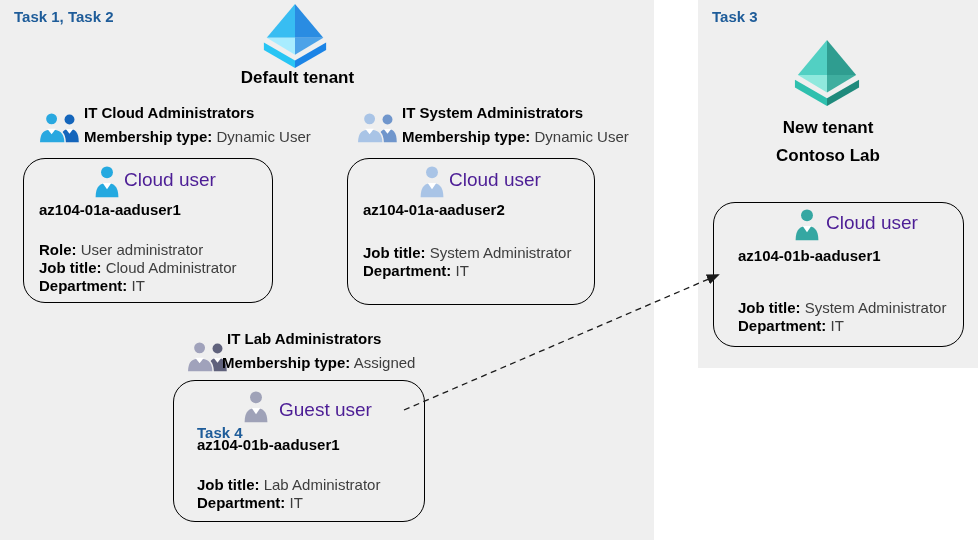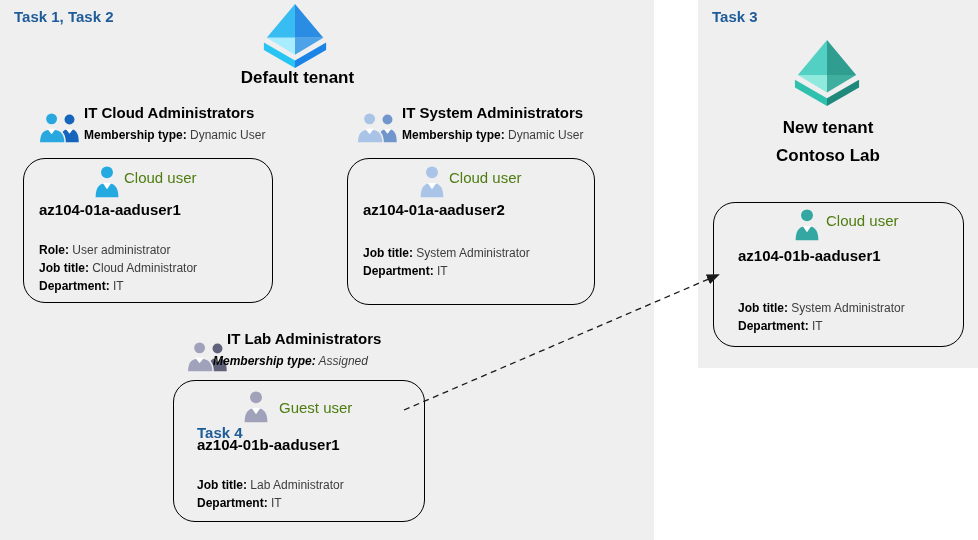--- a/index.html
+++ b/index.html
@@ -4,25 +4,25 @@
 <style>
   html,body { margin:0; padding:0; background:#ffffff; }
   body { font-family:"Liberation Sans", sans-serif; }
   .stage { position:relative; width:978px; height:540px; background:#ffffff; overflow:hidden; }
   .panel { position:absolute; background:#efefef; }
   .main-panel { left:0; top:0; width:654px; height:540px; }
   .right-panel { left:698px; top:0; width:304px; height:368px; }
   .abs { position:absolute; }
   .task-label { color:#1e5c99; font-weight:bold; font-size:15px; white-space:nowrap; }
   .group-name { font-weight:bold; font-size:15px; color:#000; white-space:nowrap; }
-  .line15 { font-size:12px; color:#3d3d3d; white-space:nowrap; }
+  .line15 { font-size:15px; color:#3d3d3d; white-space:nowrap; }
   .b { font-weight:bold; color:#000; }
   .user-box { position:absolute; border:1.4px solid #000; border-radius:22px; background:transparent; }
   .username { font-weight:bold; font-size:15px; color:#000; white-space:nowrap; }
-  .type-label { font-size:15px; color:#4d7c0f; white-space:nowrap; }
+  .type-label { font-size:19px; color:#4c1d95; white-space:nowrap; }
   .tenant-name { font-weight:bold; font-size:17px; color:#000; text-align:center; white-space:nowrap; }
   .detail-line { line-height:18px; }
   svg { display:block; }
   .arrow-layer { position:absolute; left:0; top:0; pointer-events:none; }
 </style>
 </head>
 <body>
 
 <div class="stage">
 
@@ -114,21 +114,21 @@
 
     <svg class="abs" style="left:186px; top:340px;" width="42" height="33" viewBox="0 0 34 26">
       <circle cx="25.5" cy="6.5" r="4" fill="#60627c"></circle>
       <path d="M18,25 C18,16 21.5,14.2 25.5,14.2 C29.5,14.2 33,16 33,25 Z" fill="#60627c"></path>
       <polygon points="22.5,14.2 25.5,18 28.5,14.2" fill="#ffffff"></polygon>
       <circle cx="11" cy="6" r="5" stroke="#efefef" stroke-width="1.2" fill="#a0a2bb"></circle>
       <path d="M1,25.5 C1,16 5.5,14 11,14 C16.5,14 22,16 22,25.5 Z" stroke="#efefef" stroke-width="1.2" fill="#a0a2bb"></path>
       <polygon points="7.5,14 11,18.5 14.5,14" fill="#ffffff"></polygon>
     </svg>
     <div class="abs group-name" style="left:227px; top:330px;">IT Lab Administrators</div>
-    <div class="abs line15" style="left:213px; top:354px;font-style:italic;">
+    <div class="abs line15" style="left:222px; top:354px;">
       <span class="b">Membership type:</span>
       <span>Assigned</span>
     </div>
 
     <div class="user-box" style="left:173px; top:380px; width:250px; height:140px;">
       <div class="abs task-label" style="left:23px; top:4px;margin-top:39px;">Task 4</div>
       <svg class="abs" style="left:69px; top:8px;" width="26" height="34" viewBox="0 0 24 30">
         <circle cx="12" cy="7" r="5.5" fill="#9fa2b8"></circle>
         <path d="M1.5,30 C1.5,19.5 6,16.8 12,16.8 C18,16.8 22.5,19.5 22.5,30 Z" fill="#9fa2b8"></path>
         <polygon points="8,16.8 12,22.5 16,16.8" fill="#ffffff"></polygon>

